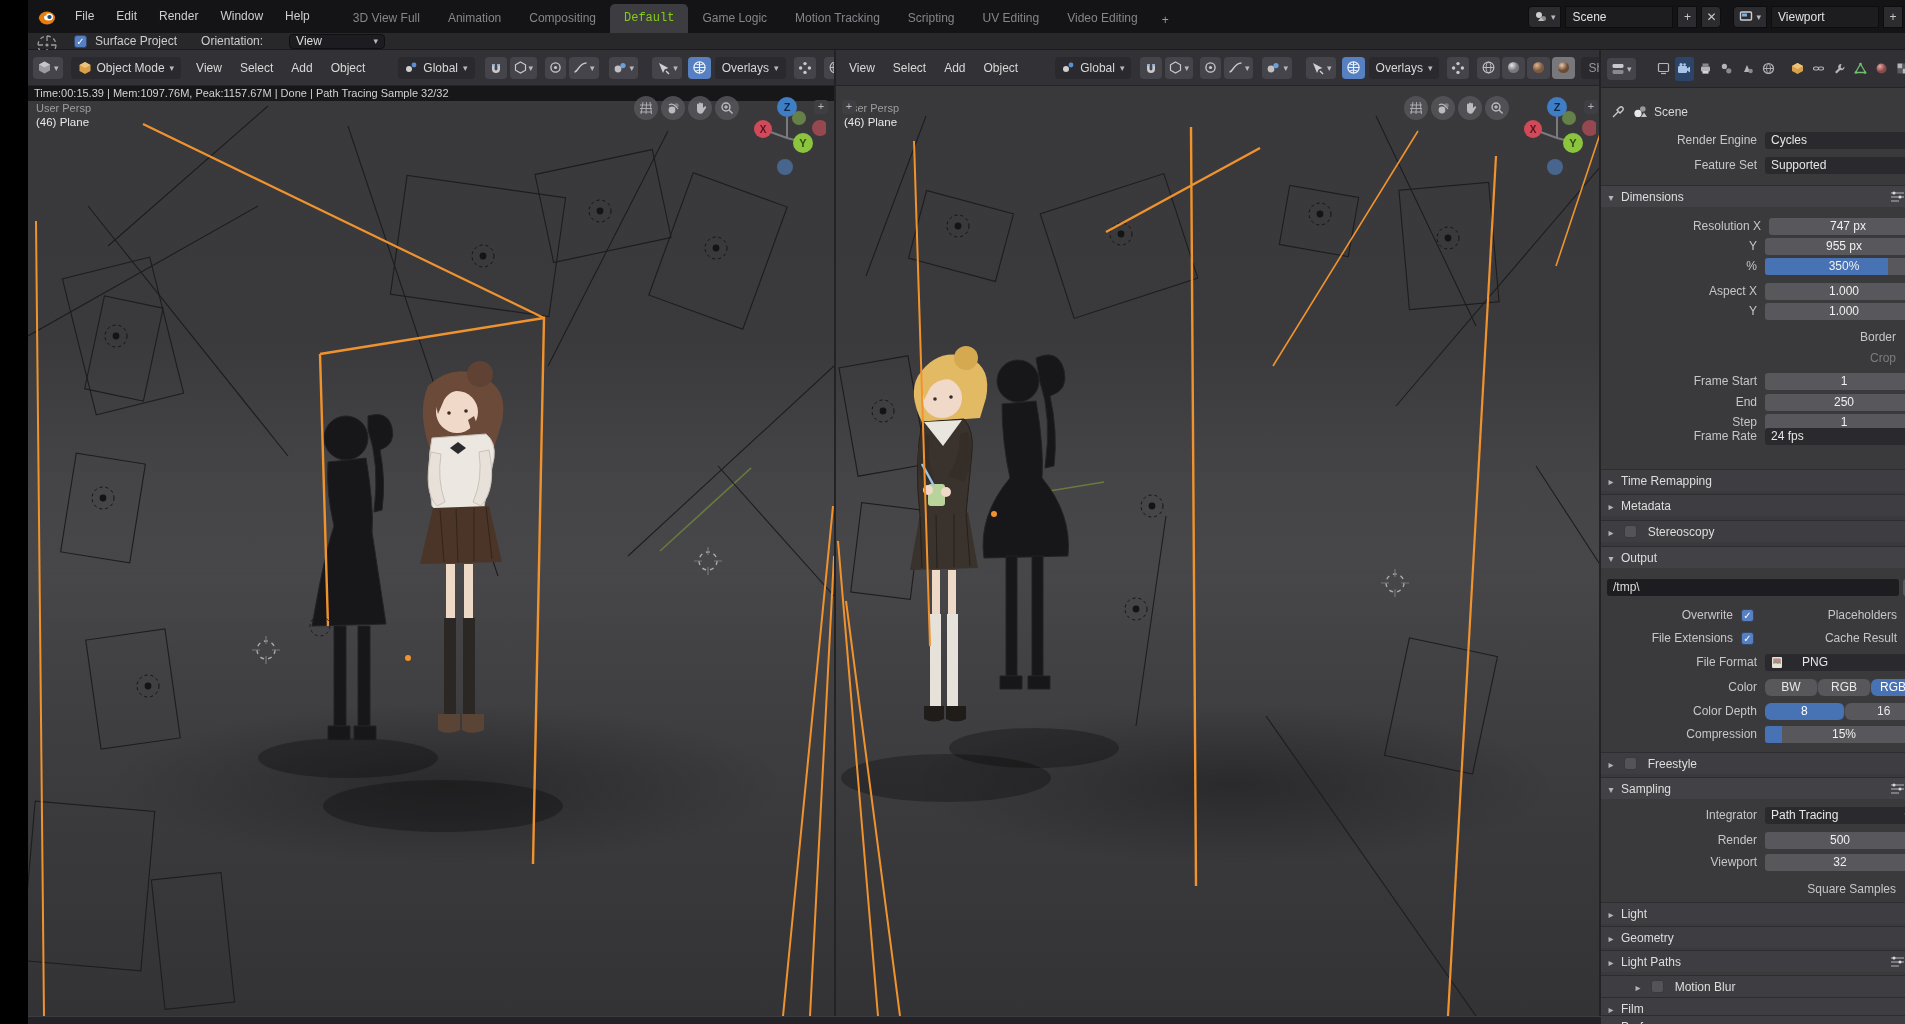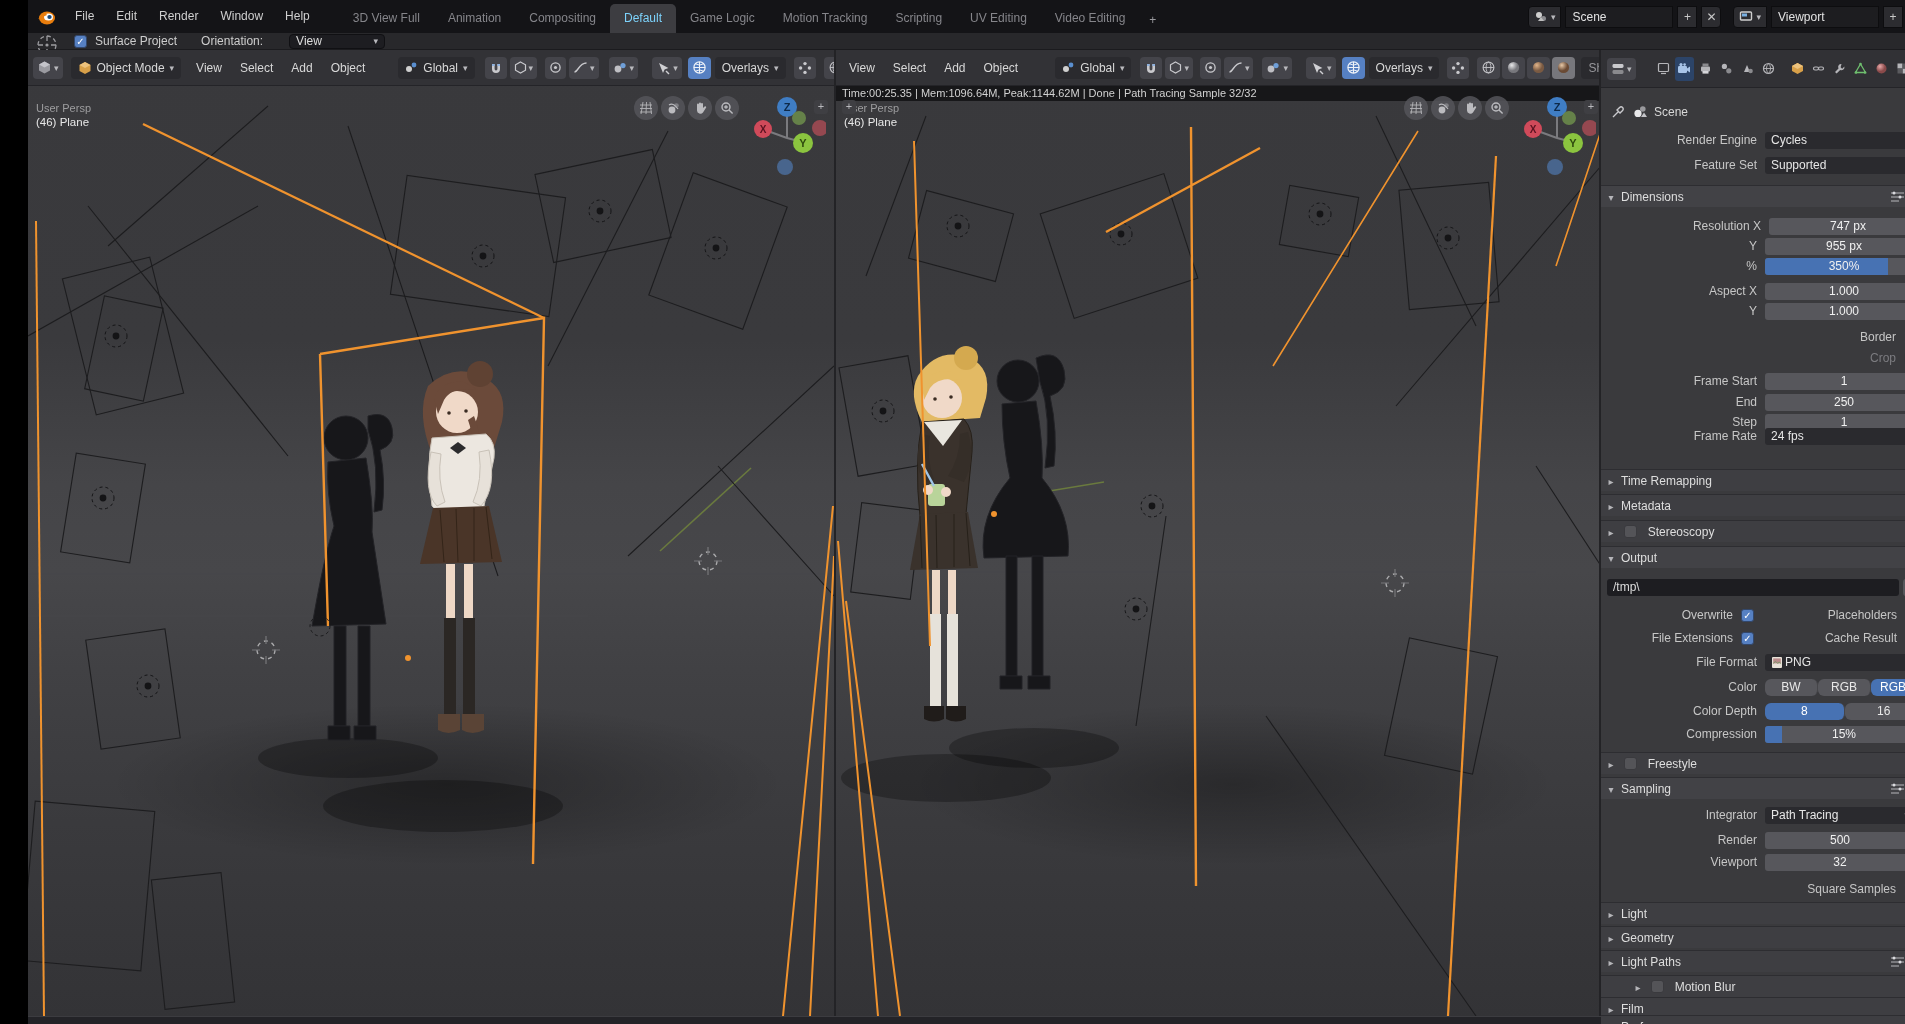--- a/index.html
+++ b/index.html
@@ -6,21 +6,21 @@
   html,body { background:#000; }
   body { font-family:"Liberation Sans","DejaVu Sans",sans-serif; }
   #root { position:relative; width:1905px; height:1024px; overflow:hidden; background:#2b2b2e; color:#d6d6d6; font-size:12px;margin-left:28px; }
 
   
   .topbar { position:absolute; left:0; top:0; width:1905px; height:33px; background:#141417; display:flex; align-items:center; }
   .blender-logo { width:20px; height:20px; margin:0 8px 0 8px; }
   .menu-item { color:#cfcfcf; padding:0 11px; height:33px; line-height:33px; cursor:default; }
   .ws-tabs { display:flex; margin-left:18px; height:33px; align-items:flex-end; }
   .ws-tab { color:#85858a; padding:7px 14px 6px; border-radius:5px 5px 0 0; height:29px; }
-  .ws-tab.active { background:#3d3d41; color:#7dd3fc; }
+  .ws-tab.active { background:#3d3d41; color:#84cc16;font-family:Liberation Mono, monospace; }
   .ws-add { color:#9a9a9e; padding:7px 10px 6px; }
   .top-right { margin-left:auto; display:flex; align-items:center; gap:4px; padding-right:6px; }
   .id-chip { display:flex; align-items:center; background:#2c2c30; border:1px solid #0d0d0f; border-radius:4px 0 0 4px; height:22px; padding:0 5px; gap:3px; }
   .id-field { display:flex; align-items:center; background:#1d1d20; border:1px solid #0d0d0f; height:22px; width:108px; padding:0 6px; color:#e2e2e2; }
   .id-btn { display:flex; align-items:center; justify-content:center; background:#2c2c30; border:1px solid #0d0d0f; height:22px; width:20px; color:#c9c9c9; }
   .id-btn.last { border-radius:0 4px 4px 0; }
 
   
   .toolsbar { position:absolute; left:0; top:33px; width:1905px; height:17px; background:#28282b; border-bottom:1px solid #1b1b1e; display:flex; align-items:center; }
   .tool-gizmo { width:26px; height:26px; margin-left:6px; margin-top:8px; }
@@ -335,20 +335,21 @@
       </div>
       <div class="chip" style="margin-left:8px">
         <svg width="15" height="15" viewBox="0 0 15 15">
             <circle cx="7.5" cy="7.5" r="5.4" fill="none" stroke="#c4c4c8" stroke-width="1.1"></circle>
             <ellipse cx="7.5" cy="7.5" rx="2.4" ry="5.4" fill="none" stroke="#c4c4c8" stroke-width="0.9"></ellipse>
             <path d="M2.1 7.5 H12.9" stroke="#c4c4c8" stroke-width="0.9"></path>
           </svg>
       </div>
 
     </div>
+    <div class="stats-strip">Time:00:15.39 | Mem:1097.76M, Peak:1157.67M | Done | Path Tracing Sample 32/32</div>
     <div class="vp-viewlabel">User Persp</div>
     <div class="vp-objlabel">(46) Plane</div>
 
     <div class="navball" style="left:606px; top:46px;">
       <svg width="14" height="14" viewBox="0 0 14 14">
           <path d="M1 4 H13 M1 7.5 H13 M1 11 H13 M4 1 L2 13 M7.5 1 L7 13 M11 1 L12.5 13" stroke="#c9c9cd" stroke-width="0.9" fill="none"></path>
         </svg>
     </div>
     <div class="navball" style="left:633px; top:46px;">
       <svg width="15" height="15" viewBox="0 0 15 15">
@@ -590,21 +591,20 @@
               </radialGradient>
             </defs>
             <circle cx="7.5" cy="7.5" r="5.6" fill="url(#gs4)"></circle>
           </svg>
       </div>
       <div class="hdrop" style="margin-left:6px; color:#97979b;">
         <span>Shading</span>
 
       </div>
     </div>
-    <div class="stats-strip">Time:00:25.35 | Mem:1096.64M, Peak:1144.62M | Done | Path Tracing Sample 32/32</div>
     <div class="vp-viewlabel">User Persp</div>
     <div class="vp-objlabel">(46) Plane</div>
     <div class="plusbtn" style="left:6px; top:50px;">+</div>
     <div class="navball" style="left:568px; top:46px;">
       <svg width="14" height="14" viewBox="0 0 14 14">
           <path d="M1 4 H13 M1 7.5 H13 M1 11 H13 M4 1 L2 13 M7.5 1 L7 13 M11 1 L12.5 13" stroke="#c9c9cd" stroke-width="0.9" fill="none"></path>
         </svg>
     </div>
     <div class="navball" style="left:595px; top:46px;">
       <svg width="15" height="15" viewBox="0 0 15 15">
@@ -869,21 +869,21 @@
     </div>
     <div class="prow" style="left:0; top:580px; width:332px;">
       <span class="plabel" style="width:132px">File Extensions</span>
       <span class="cb pchk" style="left:140px">✓</span>
       <span class="plabel" style="left:160px; width:136px">Cache Result</span>
       <span class="cb off pchk" style="left:304px"></span>
     </div>
     <div class="prow" style="left:0; top:604px; width:332px;">
       <span class="plabel">File Format</span>
       <div class="pf drop">
-        <span style="display:flex; align-items:center; gap:2px;">
+        <span style="display:flex; align-items:center; gap:19px;">
           <svg width="12" height="13" viewBox="0 0 12 13">
               <rect x="1" y="1" width="10" height="11" rx="1" fill="#e8e2d8"></rect>
               <rect x="2.2" y="2.4" width="7.6" height="5" fill="#b98a8a"></rect>
               <path d="M2.2 7.4 l2.4 -2 l2 2 l1.6 -1.2 l1.6 1.2" stroke="#7a9a6a" stroke-width="1" fill="none"></path>
             </svg>
           <span>PNG</span>
         </span>
         <span class="chev">▾</span>
       </div>
     </div>

